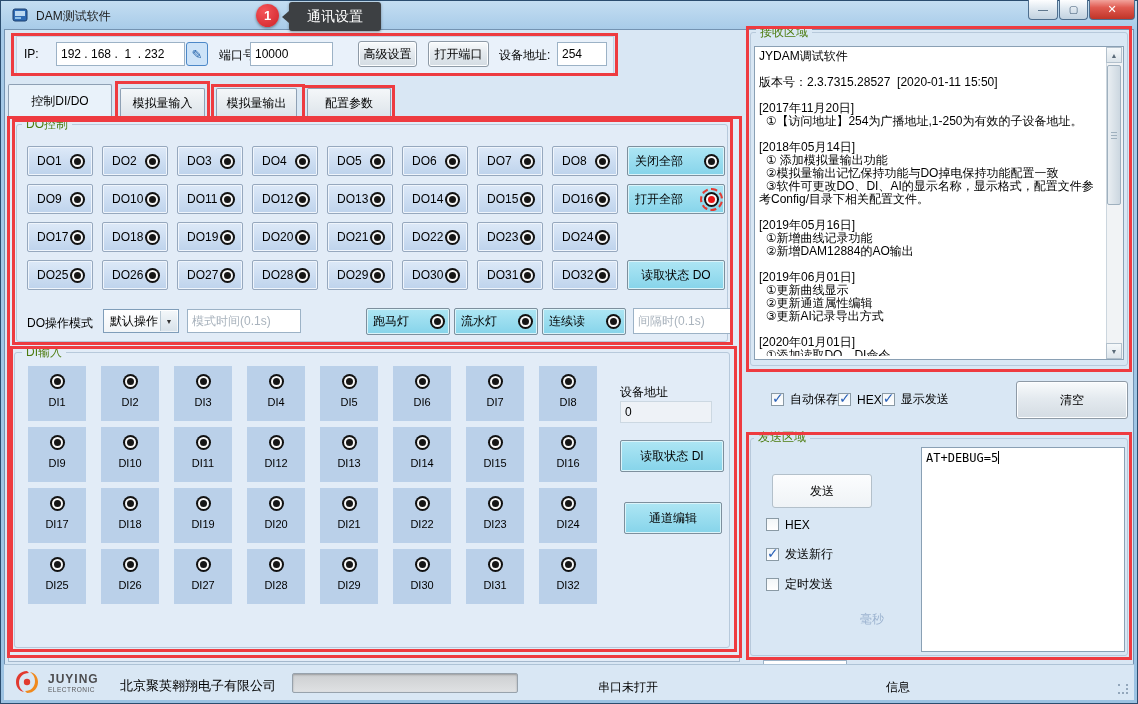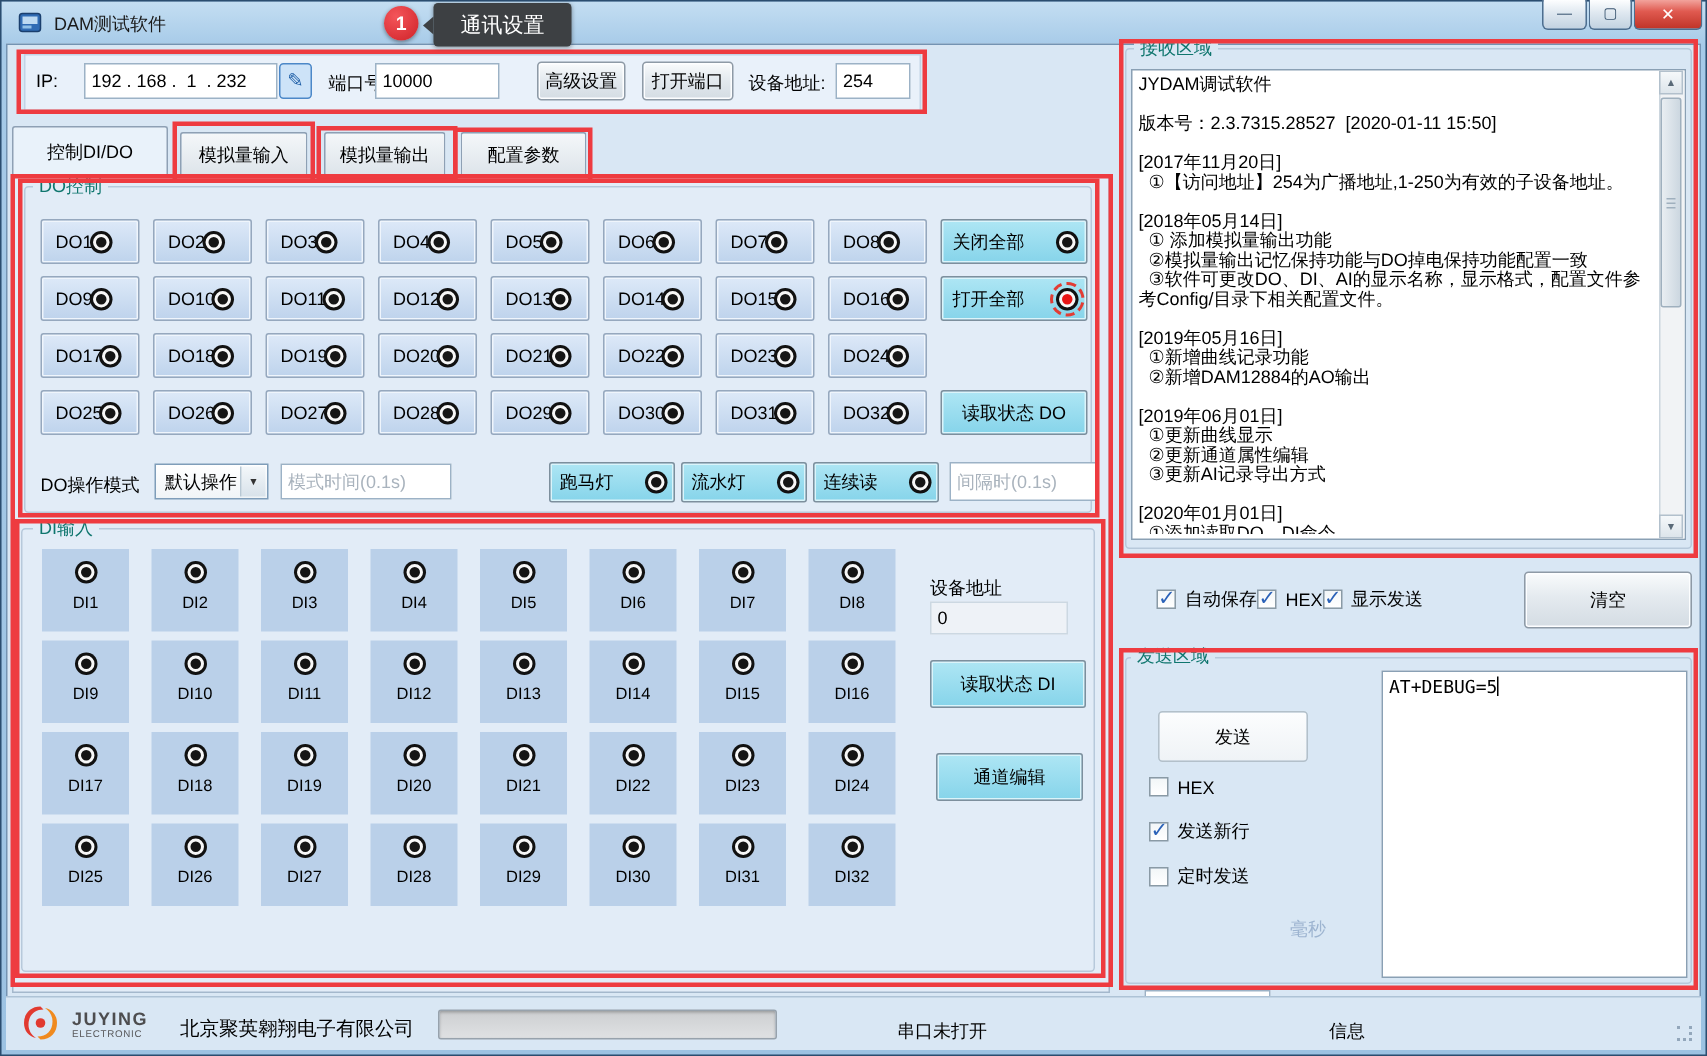--- a/index.html
+++ b/index.html
@@ -20,27 +20,27 @@
   .tb{position:absolute;border:1px solid #9cb2c6;background:#ffffff;font-size:12px;padding:0 4px;font-family:inherit;color:#000;outline:none}
   .tb::placeholder{color:#a9b3bd}
   .btn{position:absolute;display:flex;align-items:center;justify-content:center;font-size:12px;color:#000;
        border:1px solid #8e9aa6;border-radius:3px;background:linear-gradient(#f9fbfc,#e4eaef 45%,#d4dce3);
        box-shadow:inset 0 0 0 1px #fdfeff;cursor:default}
   .btn-light{border:1px solid #b3c0ca;background:linear-gradient(#fcfdfe,#eff3f6);box-shadow:none}
   .btn-cyan{position:absolute;display:flex;align-items:center;justify-content:center;gap:23px;font-size:12px;color:#000;
        border:1px solid #7d8f9d;border-radius:2px;background:linear-gradient(#aee6f4,#86d4ea);
        box-shadow:inset 0 0 0 1px #dbf4fa;cursor:default}
   .do-btn{background:linear-gradient(#dde9f8,#bed3ec);border:1px solid #96a8be;box-shadow:inset 0 0 0 1px #eff5fc;
-       border-radius:2px;display:flex;align-items:center;justify-content:flex-start;padding:0 9px;font-size:12px}
+       border-radius:2px;display:flex;align-items:center;justify-content:space-between;padding:0 9px;font-size:12px}
   .lamp{width:11px;height:11px;border-radius:50%;background:#161616;border:2px solid #f7f7f7;box-shadow:0 0 0 2px #111;flex:none;position:relative}
   .lamp.checked{background:#e81414}
   .lamp.checked::after{content:"";position:absolute;inset:-8px;border:2px dashed #e23c34;border-radius:50%}
   .di-tile{background:#bad0e9;display:flex;flex-direction:column;align-items:center;padding-top:10px;gap:9px;font-size:11px;color:#000}
   .group{position:absolute;border:1px solid #b7c9db;border-radius:3px}
-  .group-title{position:absolute;font-size:12px;color:#0f766e;background:#e2ecf7;padding:0 4px;line-height:13px;z-index:2}
+  .group-title{position:absolute;font-size:12px;color:#4d7c0f;background:#e2ecf7;padding:0 4px;line-height:13px;z-index:2}
   .panel{position:absolute;left:8px;top:116px;width:732px;height:546px;background:#e2ecf7;border:1px solid #a4b8cc}
   .tab{position:absolute;top:88px;height:29px;display:flex;align-items:center;justify-content:center;font-size:12px;color:#000;
        background:linear-gradient(#f4f7f9,#dde4ea);border:1px solid #8ea0b4;border-bottom:none;border-radius:2px 2px 0 0}
   .tab.active{top:84px;height:34px;background:#e9f2fa;z-index:3}
   .cb-row{display:flex;align-items:center;gap:6px;font-size:12px;color:#000}
   .cb{width:13px;height:13px;border:1px solid #8a9aa5;background:linear-gradient(#f2f6f8,#fff);position:relative;flex:none}
   .cb.checked::after{content:"✓";position:absolute;left:0;top:-3px;font-size:14px;line-height:14px;font-weight:bold;color:#2b62b8}
   .select{position:absolute;border:1px solid #7f9db9;background:linear-gradient(#fff,#f0f4f7);display:flex;align-items:center;
        padding:0 20px 0 6px;font-size:12px;color:#000}
   .select .arrow{position:absolute;right:1px;top:1px;bottom:1px;width:17px;border-left:1px solid #b8c8d4;

